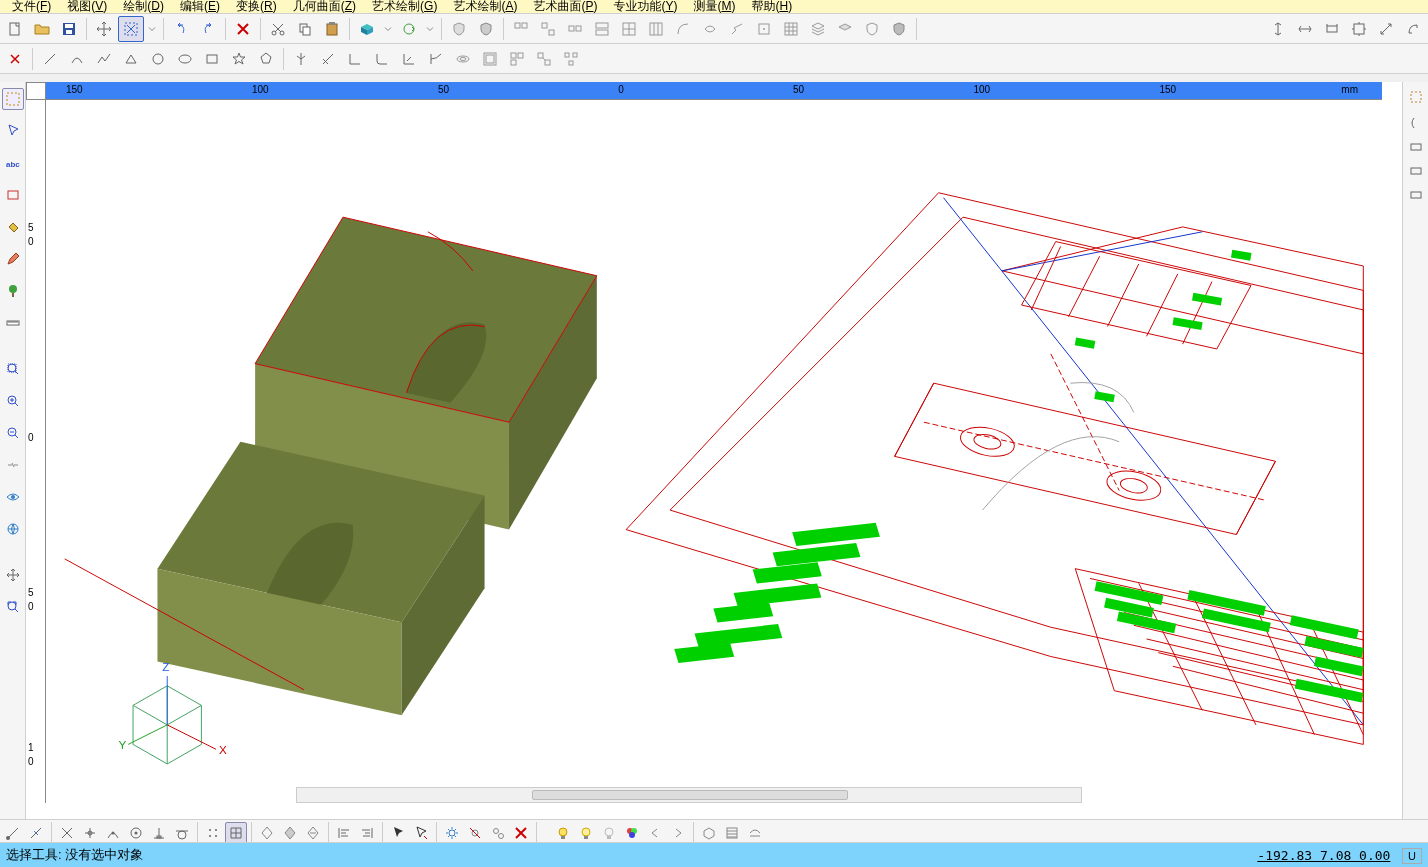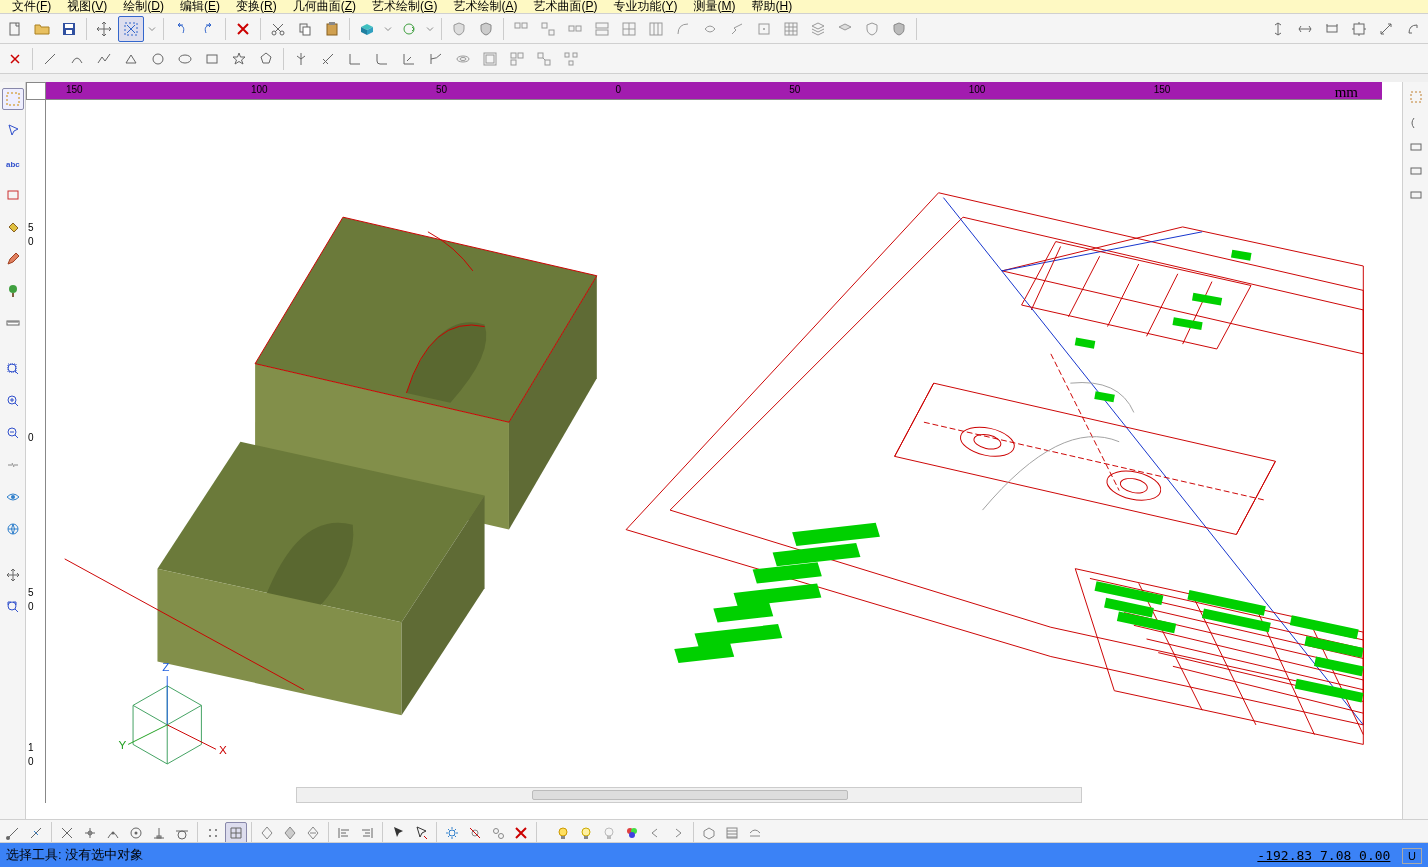--- a/index.html
+++ b/index.html
@@ -9,32 +9,32 @@
 .underline { text-decoration: underline; }
 .toolbar { background: #f5f5f5; border-bottom: 1px solid #d0d0d0; height: 30px; display: flex; align-items: center; padding: 0 2px; gap: 1px; }
 .tb-btn { width: 26px; height: 26px; display: flex; align-items: center; justify-content: center; border: 1px solid transparent; border-radius: 2px; color: #555; }
 .tb-btn.active { border-color: #88a; background: #dde; }
 .tb-sep { width: 1px; height: 22px; background: #ccc; margin: 0 3px; }
 .tb-btn.small { width: 22px; height: 22px; }
 .workspace { position: absolute; top: 82px; left: 0; right: 0; bottom: 44px; display: flex; }
 .left-toolbar { width: 26px; background: #f5f5f5; border-right: 1px solid #d0d0d0; display: flex; flex-direction: column; padding: 2px 0; gap: 2px; }
 .left-toolbar .tb-btn { width: 22px; height: 22px; margin: 4px auto; }
 .canvas-zone { flex: 1; position: relative; background: #fff; }
-.ruler-h { position: absolute; top: 0; left: 20px; right: 20px; height: 18px; background: #a21caf; border-bottom: 1px solid #888; font-size: 10px; display: flex; justify-content: space-between; padding: 0 20px; }
+.ruler-h { position: absolute; top: 0; left: 20px; right: 20px; height: 18px; background: #3b82f6; border-bottom: 1px solid #888; font-size: 10px; display: flex; justify-content: space-between; padding: 0 20px; }
 .ruler-h span { position: relative; top: 2px; }
 .ruler-corner { position: absolute; top: 0; left: 0; width: 20px; height: 18px; background: #fff; border: 1px solid #888; }
 .ruler-v { position: absolute; top: 18px; left: 0; width: 20px; bottom: 20px; background: #fff; border-right: 1px solid #888; }
 .canvas { position: absolute; top: 18px; left: 20px; right: 20px; bottom: 20px; background: #fff; overflow: hidden; }
 .right-toolbar { width: 26px; background: #f5f5f5; border-left: 1px solid #d0d0d0; }
 .bottom-toolbar { position: absolute; left: 0; right: 0; bottom: 22px; height: 26px; background: #f5f5f5; border-top: 1px solid #d0d0d0; display: flex; align-items: center; padding: 0 2px; gap: 1px; }
-.statusbar { position: absolute; left: 0; right: 0; bottom: 0; height: 22px; background: #3b82f6; border-top: 1px solid #d0d0d0; display: flex; align-items: center; padding: 12px 6px; font-size: 13px; justify-content: space-between; }
+.statusbar { position: absolute; left: 0; right: 0; bottom: 0; height: 22px; background: #7dd3fc; border-top: 1px solid #d0d0d0; display: flex; align-items: center; padding: 12px 6px; font-size: 13px; justify-content: space-between; }
 .coords { font-family: monospace; text-decoration: underline; }
 .scrollbar-h { position: absolute; bottom: 0; left: 250px; right: 300px; height: 16px; background: #f0f0f0; border: 1px solid #ccc; }
 .scrollbar-h::after { content: ''; position: absolute; left: 30%; width: 40%; top: 2px; bottom: 2px; background: #ddd; border: 1px solid #bbb; border-radius: 2px; }
-.unit-label { position: absolute; top: 2px; right: 4px; font-size: 15px; font-family: Liberation Serif, serif; }
+.unit-label { position: absolute; top: 2px; right: 4px; font-size: 10px; }
 svg.icon { width: 16px; height: 16px; }
 .v-ruler-label { position: absolute; left: 2px; font-size: 10px; transform: translateY(-50%); }
 .status-btn { border: 1px solid #aaa; padding: 1px 5px; font-size: 11px; margin-left: 8px; }
 </style>
 </head>
 <body>
 
 <div class="menubar">
   <span class="menu-item"><span>文件</span>(<span class="underline">F</span>)</span>
   <span class="menu-item"><span>视图</span>(<span class="underline">V</span>)</span>

